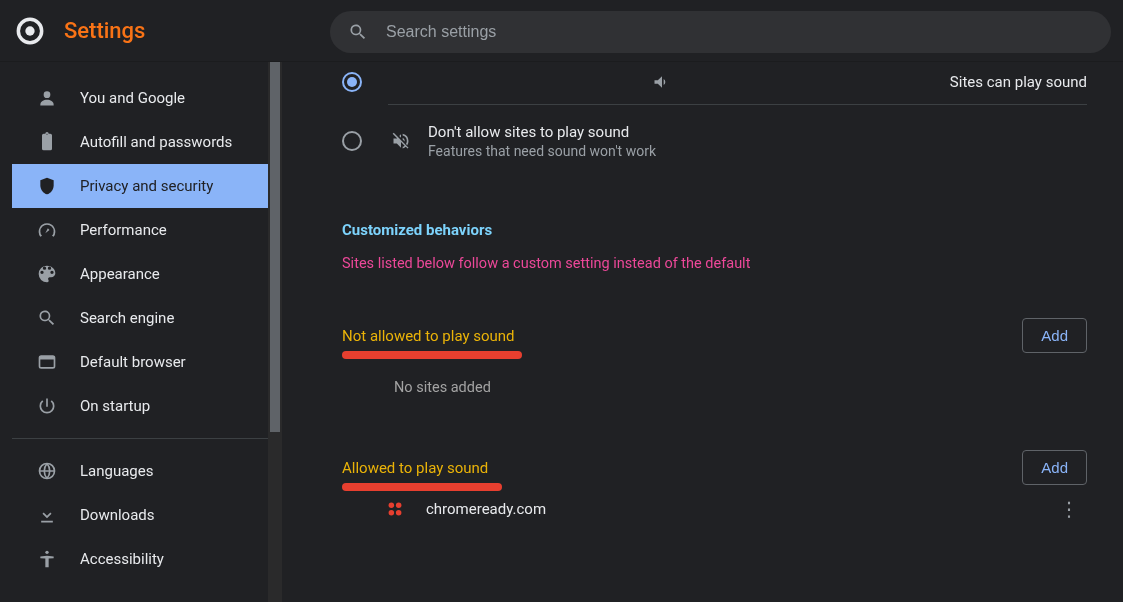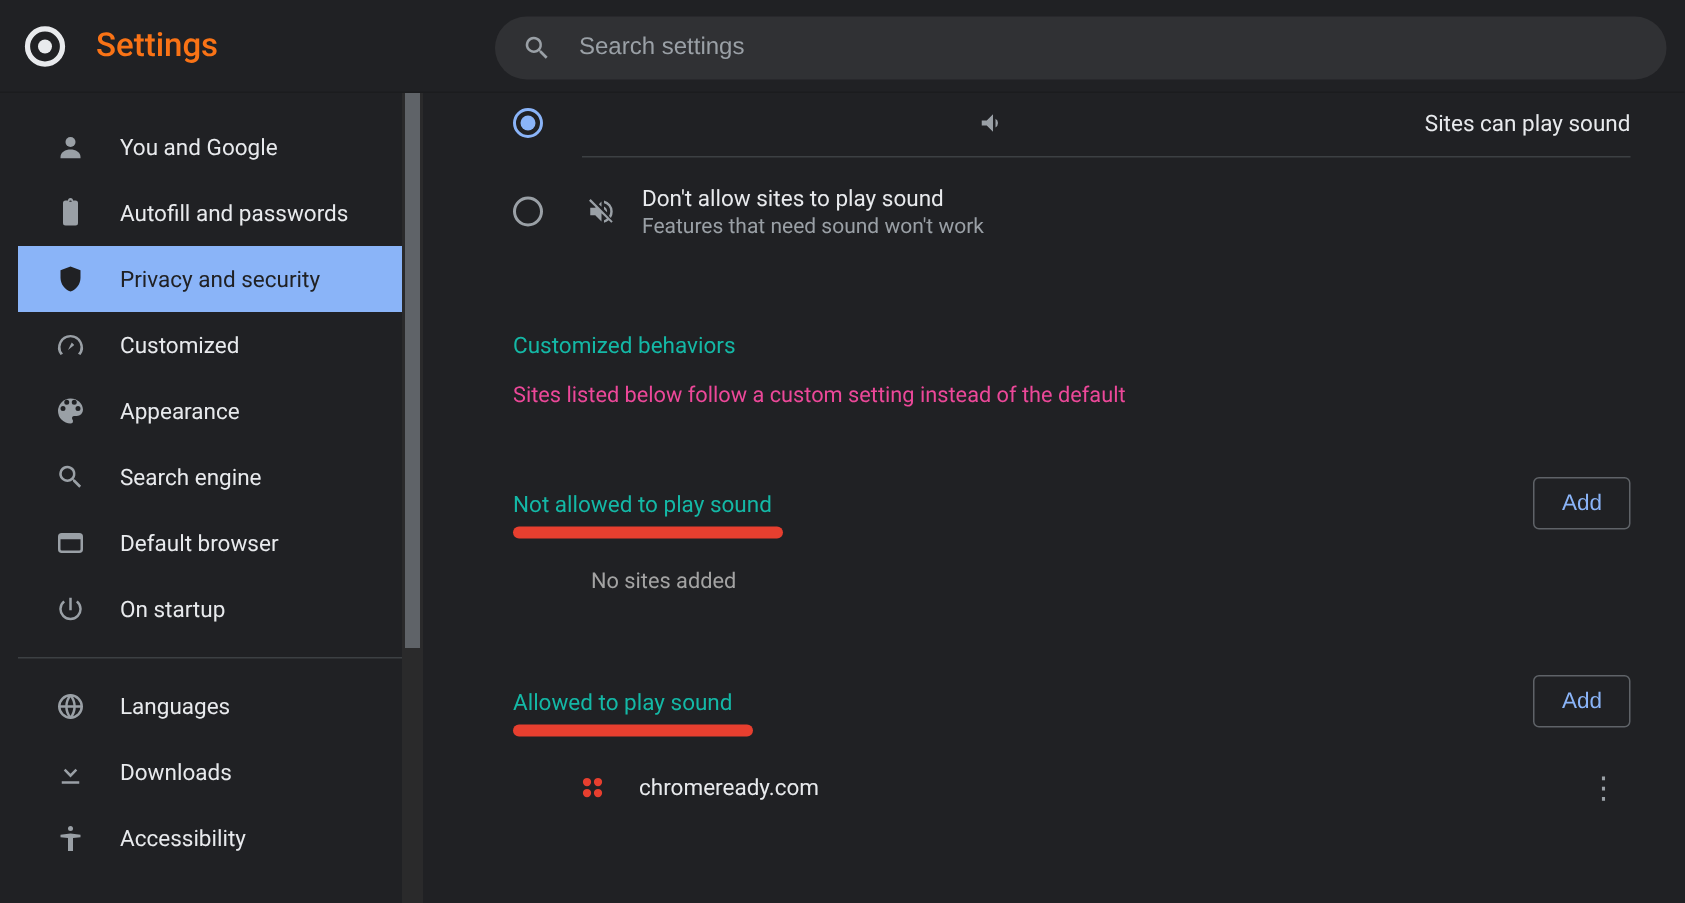--- a/index.html
+++ b/index.html
@@ -152,39 +152,39 @@
     width:10px;height:10px;border-radius:50%;background:#8ab4f8;
   }
   .row-icon { width: 22px; margin-right: 16px; display:flex;align-items:center;justify-content:center;}
   .row-icon svg { width:20px;height:20px;fill:#9aa0a6;}
   .row-text .primary { font-size: 15px; color:#e8eaed; }
   .row-text .secondary { font-size: 14px; color:#9aa0a6; margin-top:2px;}
   .divider { border-top:1px solid #3c4043; margin-left: 46px; }
 
   .section-title {
     font-size: 15px;
-    color: #14b8a6;
-    font-weight: 400;
+    color: #7dd3fc;
+    font-weight: 700;
     margin-top: 44px;
   }
   .section-desc {
     font-size: 14.5px;
     color: #ec4899;
     margin-top: 16px;
   }
 
   .list-header {
     display:flex;
     align-items:center;
     justify-content: space-between;
     margin-top: 46px;
   }
   .list-header .hlabel {
     font-size: 15px;
-    color: #14b8a6;
+    color: #eab308;
     position:relative;
   }
   .underline-red {
     position:absolute;
     left: 0;
     height: 8px;
     background:#e73f2f;
     border-radius: 4px;
   }
   .add-btn {
@@ -199,21 +199,21 @@
   .empty {
     color:#a3a3a3;
     font-size: 14.5px;
     margin-top: 26px;
     padding-left: 52px;
   }
 
   .site-row {
     display:flex;
     align-items:center;
-    margin-top: 24px;
+    margin-top: 8px;
     padding-left: 42px;
   }
   .site-favicon {
     width: 22px;
     height: 22px;
     margin-right: 20px;
     display:flex;align-items:center;justify-content:center;
   }
   .site-row .site-name { font-size: 15px; color:#e8eaed; }
   .site-row .more {
@@ -269,21 +269,21 @@
           </svg>
         </span>
       <span>Privacy and security</span>
     </div>
     <div class="nav-item">
       <span class="nav-icon">
           <svg viewBox="0 0 24 24">
             <path d="M12 4a10 10 0 00-8 16l2-1a8 8 0 1112 0l2 1A10 10 0 0012 4zm1 6l-3 6 5-4z"></path>
           </svg>
         </span>
-      <span>Customized</span>
+      <span>Performance</span>
     </div>
     <div class="nav-item">
       <span class="nav-icon">
           <svg viewBox="0 0 24 24">
             <path d="M12 2a10 10 0 000 20 2 2 0 002-2 2 2 0 00-.6-1.4A2 2 0 0115 16h2a5 5 0 005-5C22 5.9 17.5 2 12 2zM6 12a2 2 0 112-2 2 2 0 01-2 2zm3-5a2 2 0 112-2 2 2 0 01-2 2zm6 0a2 2 0 112-2 2 2 0 01-2 2zm3 5a2 2 0 112-2 2 2 0 01-2 2z"></path>
           </svg>
         </span>
       <span>Appearance</span>
     </div>
     <div class="nav-item">

